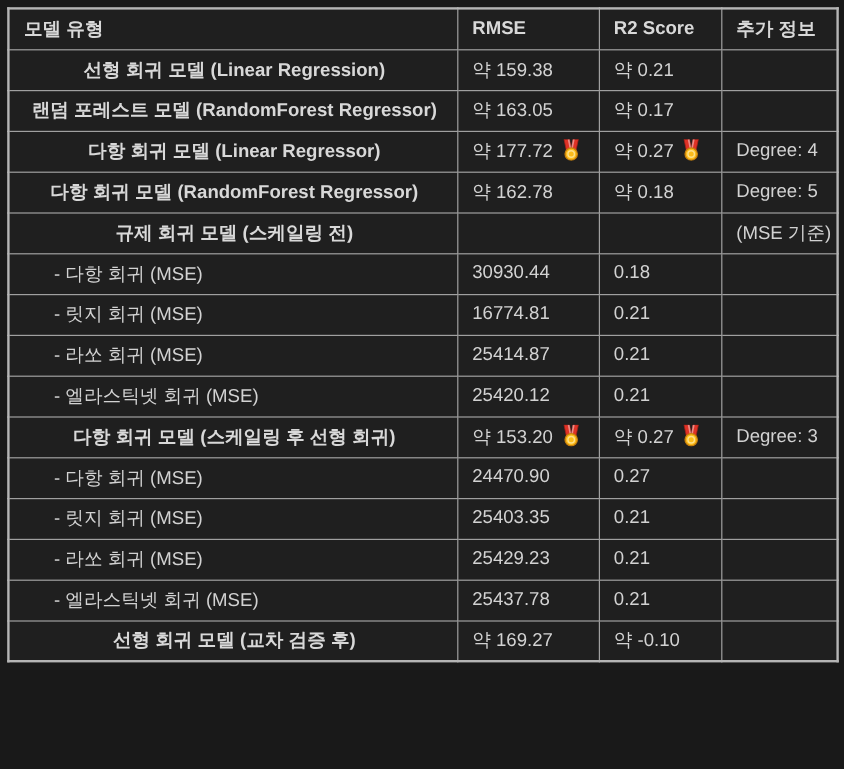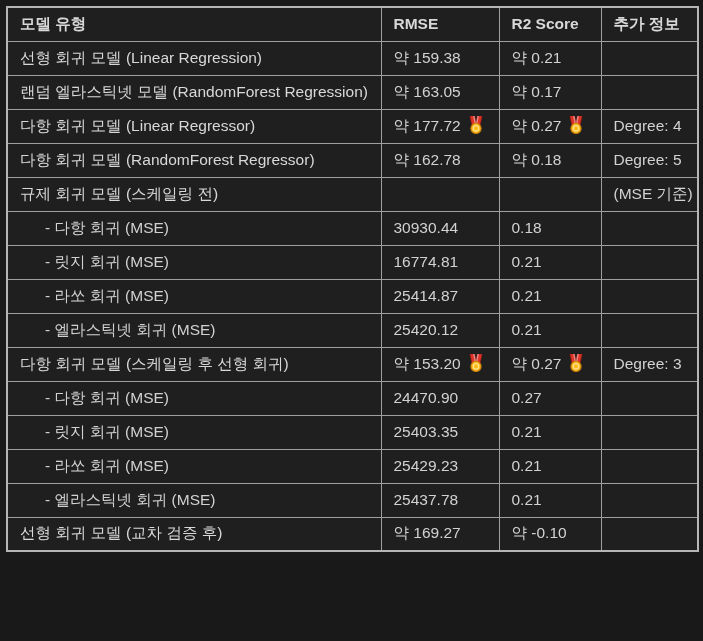--- a/index.html
+++ b/index.html
@@ -27,21 +27,21 @@
     height:34px;
     padding:0 10px 0 12px;
     font-size:15.5px;
     color:#d2d2d2;
     text-align:left;
     vertical-align:middle;
     white-space:nowrap;
     overflow:hidden;
   }
   th { font-weight:bold; color:#d8d8d8; }
-  td.c-model.bold { font-weight:normal; color:#d8d8d8; }
+  td.c-model.bold { font-weight:bold; color:#d8d8d8;text-align:center; }
   td.c-model.indent { padding-left:37px; font-weight:normal; }
   td .val { display:inline-block; vertical-align:middle; }
   svg.medal { display:inline-block; vertical-align:middle; margin-left:7px; margin-top:-2px; }
 </style>
 </head>
 <body>
 
 <div class="canvas">
   <table class="model-table">
     <colgroup>
@@ -59,21 +59,21 @@
       </tr>
     </thead>
     <tbody>
         <tr>
           <td class="c-model bold">선형 회귀 모델 (Linear Regression)</td>
           <td><span class="val">약 159.38</span></td>
           <td><span class="val">약 0.21</span></td>
           <td></td>
         </tr>
         <tr>
-          <td class="c-model bold">랜덤 엘라스틱넷 모델 (RandomForest Regression)</td>
+          <td class="c-model bold">랜덤 포레스트 모델 (RandomForest Regressor)</td>
           <td><span class="val">약 163.05</span></td>
           <td><span class="val">약 0.17</span></td>
           <td></td>
         </tr>
         <tr>
           <td class="c-model bold">다항 회귀 모델 (Linear Regressor)</td>
           <td><span class="val">약 177.72</span><svg class="medal" width="16" height="18" viewBox="0 0 16 18">
               <polygon points="2,0 6.6,0 8,7.6 3.9,9" fill="#df3226" stroke="#a81f16" stroke-width="0.6"></polygon>
               <polygon points="14,0 9.4,0 8,7.6 12.1,9" fill="#df3226" stroke="#a81f16" stroke-width="0.6"></polygon>
               <polygon points="5.1,0 6.6,0 8,7.6 6.7,8.05" fill="#ffffff" opacity="0.45"></polygon>

